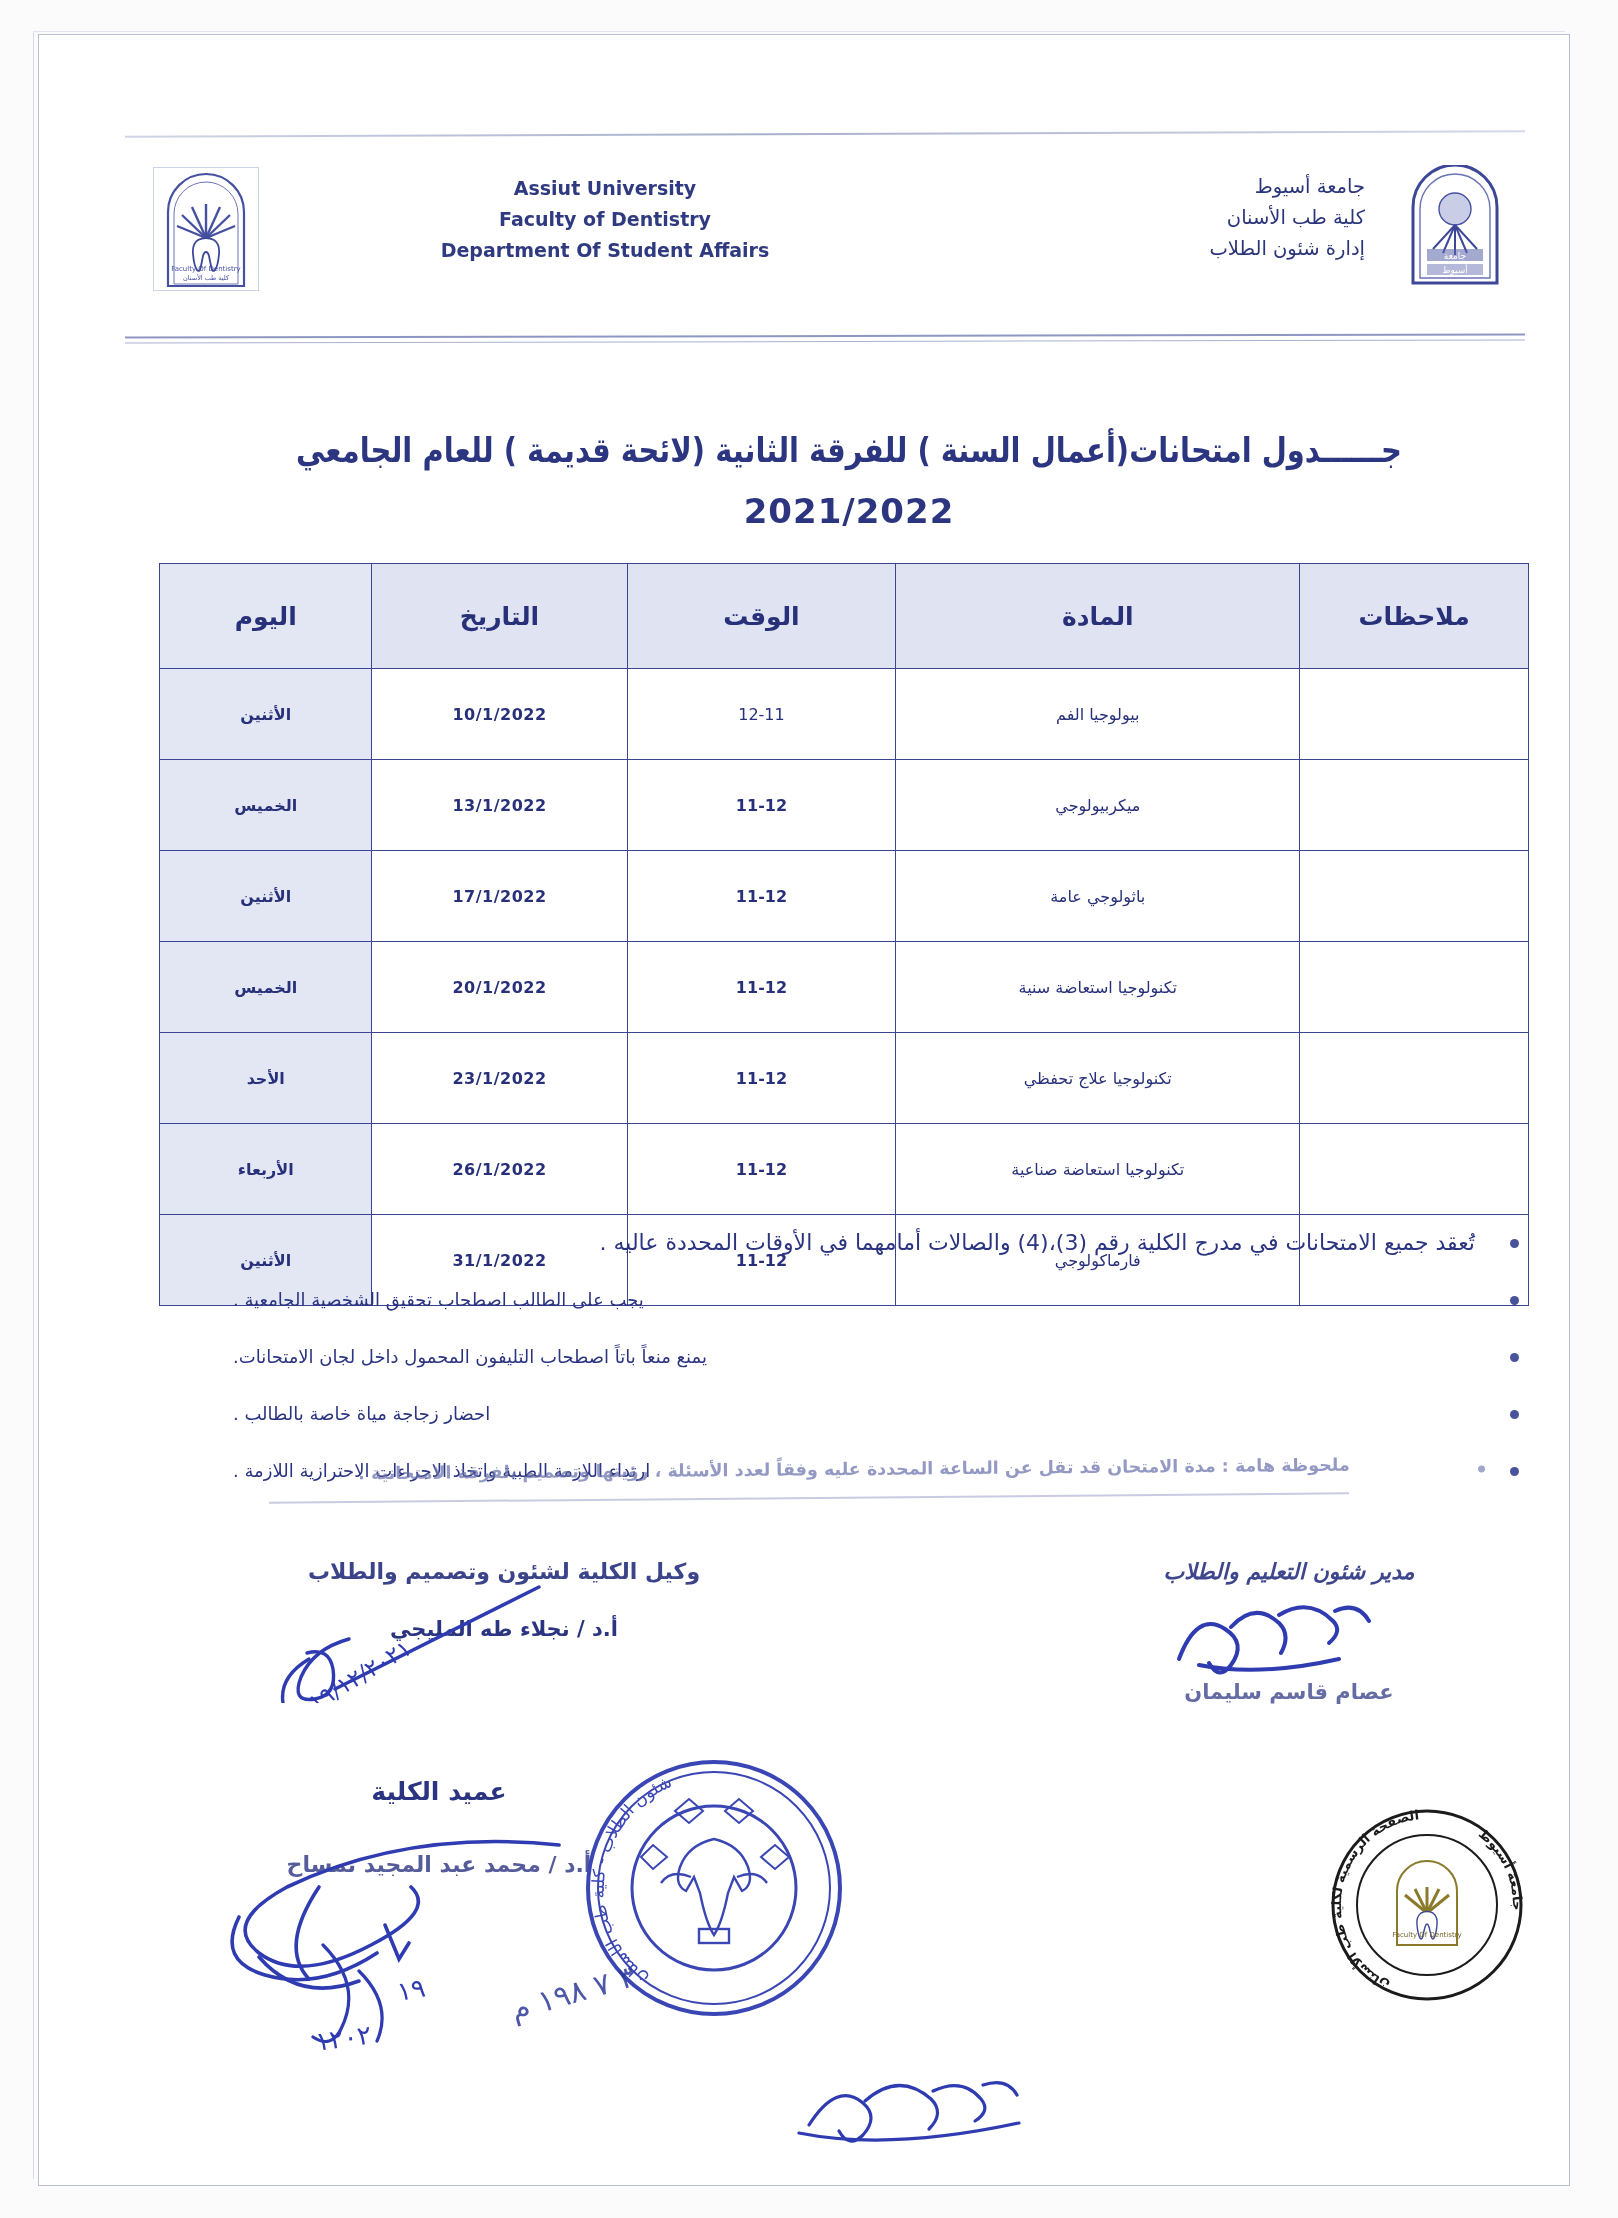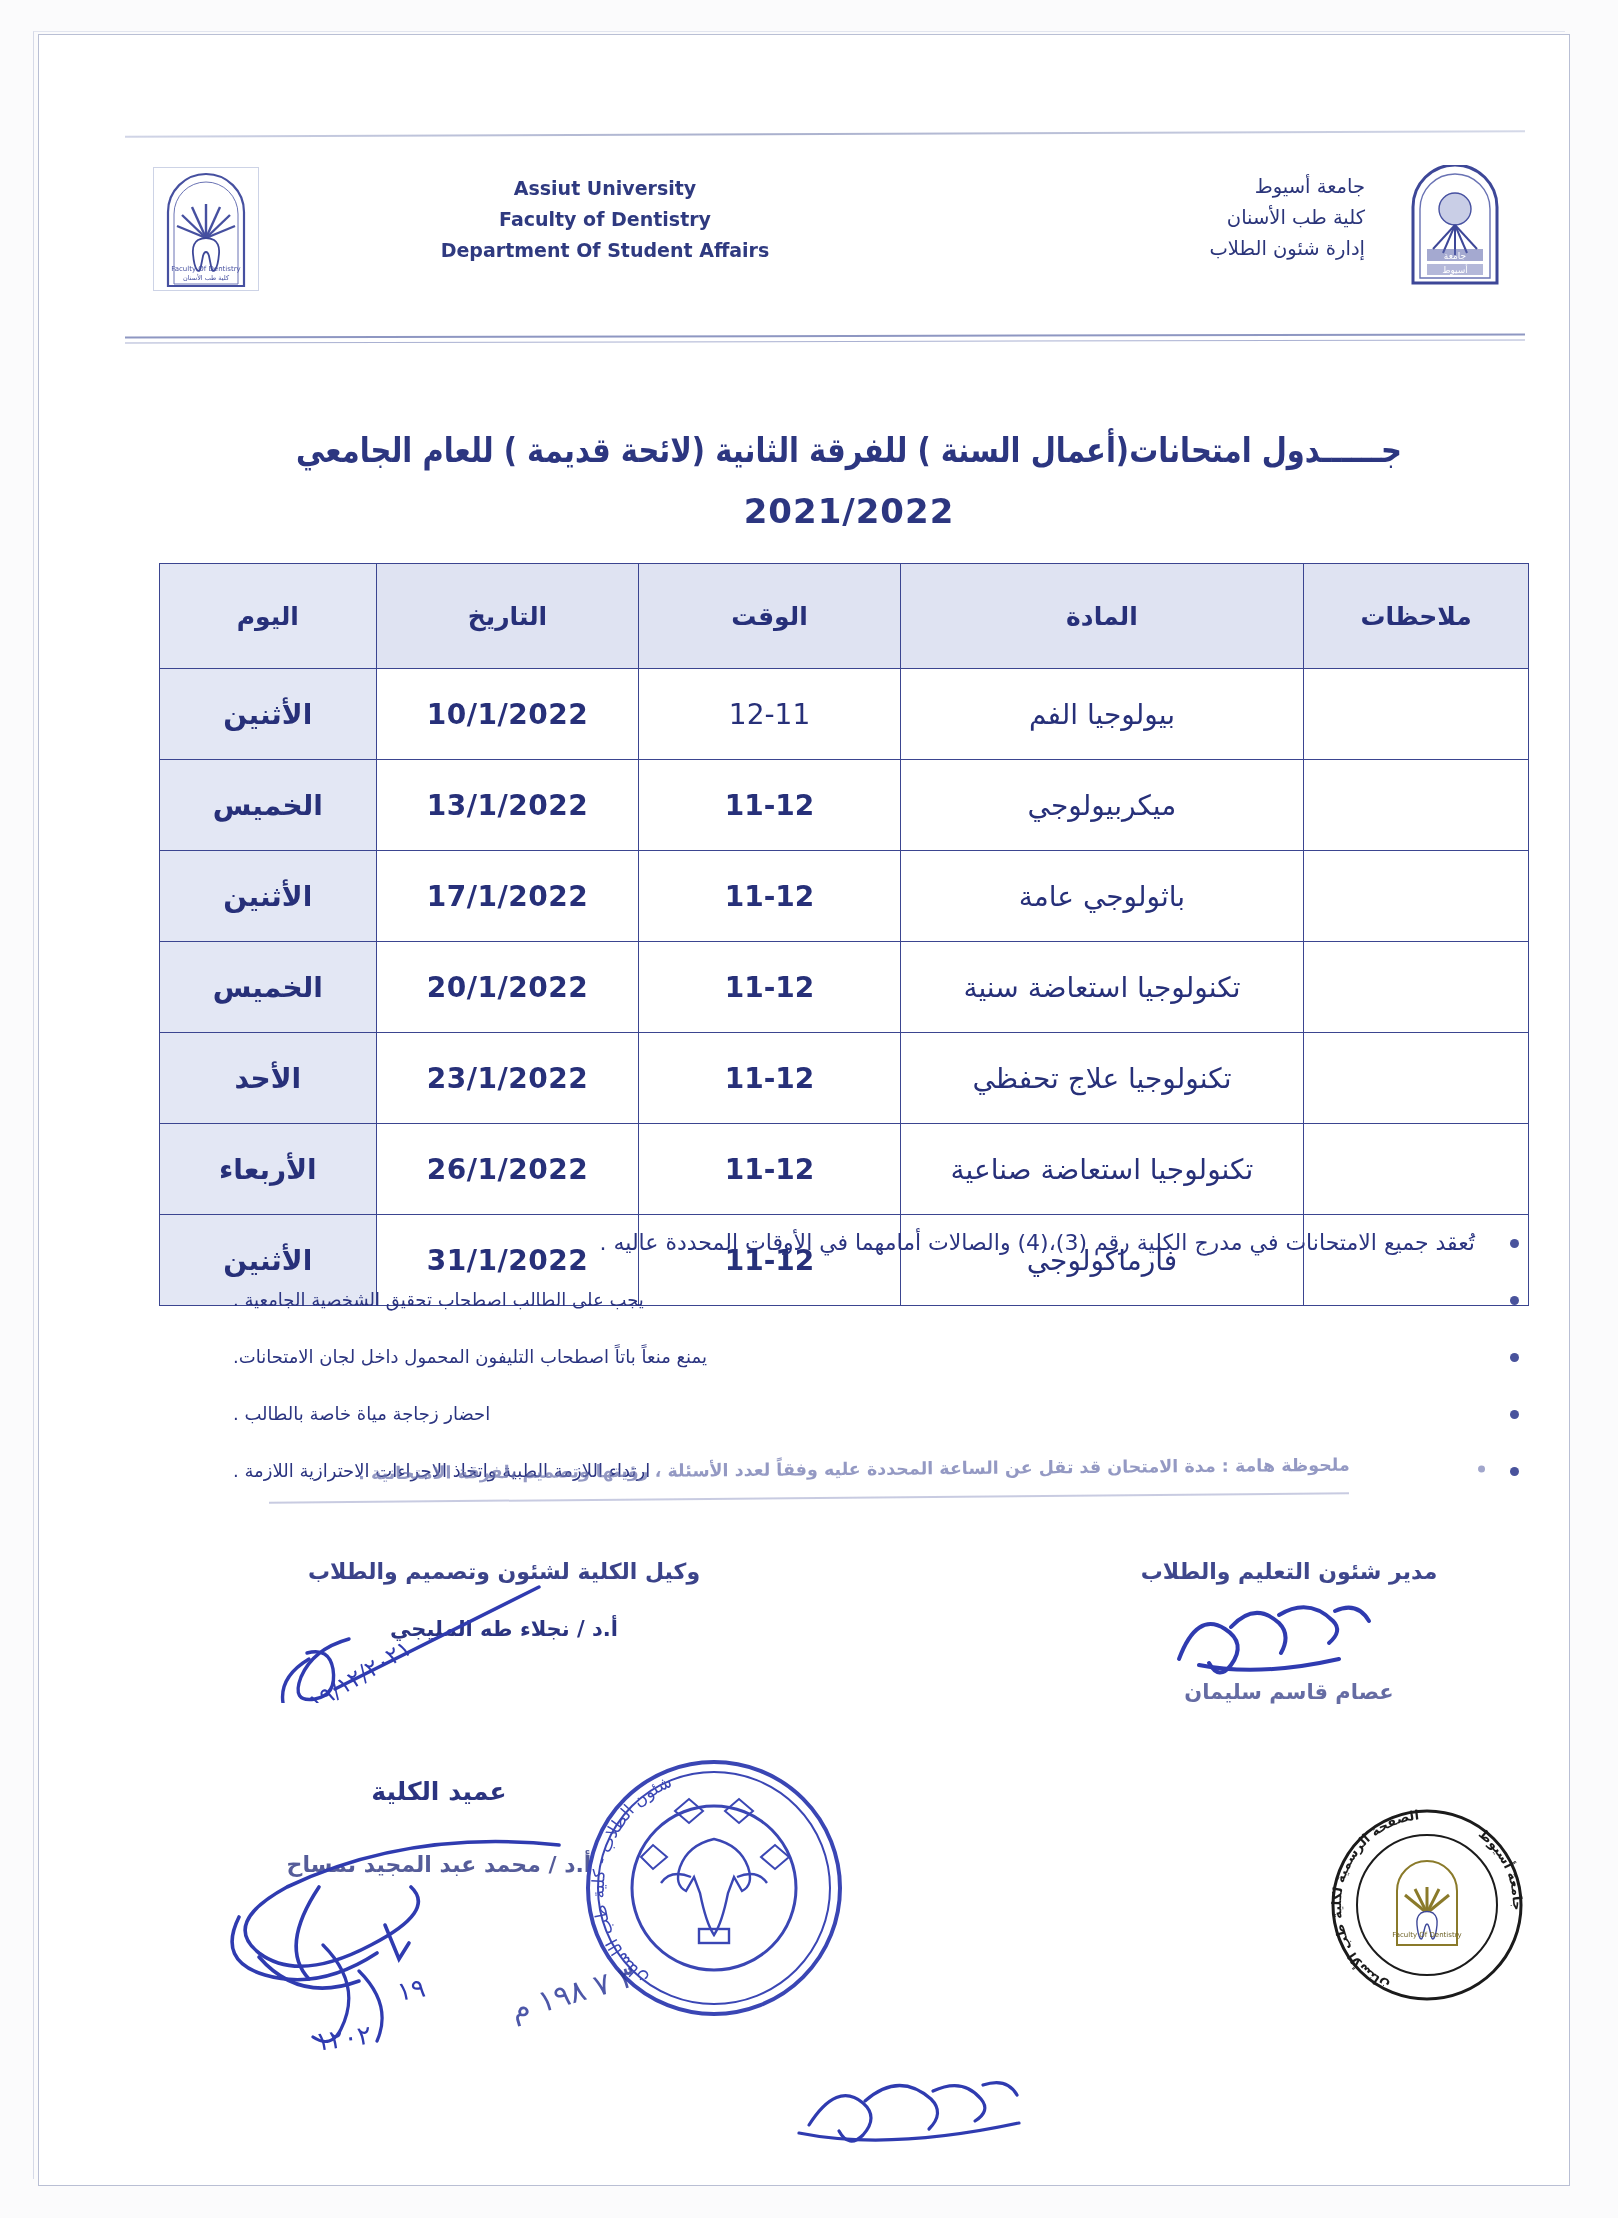--- a/index.html
+++ b/index.html
@@ -65,21 +65,21 @@
     position:absolute;left:120px;top:528px;width:1370px;
     border-collapse:collapse;direction:rtl;
   }
   #tbl td,#tbl th{
     border:1.6px solid #3b4590;padding:15px;color:#273079;text-align:center;
     vertical-align:middle;
   }
   #tbl thead th{
     height:74px;background:#dfe3f2;font-size:25px;font-weight:600;
   }
-  #tbl tbody td{height:60px;font-size:28px;background:#ffffff;}
+  #tbl tbody td{height:60px;font-size:16px;background:#ffffff;}
   .c-day{width:205px;font-size:28px;font-weight:bold;background:#e3e7f4 !important;}
   .c-date{width:250px;font-size:25px;font-weight:bold;letter-spacing:.5px;}
   .c-time{width:270px;font-size:25px;font-weight:bold;}
   .c-time.faint{font-size:19px;font-weight:400;color:#4a5290;}
   .c-subj{width:430px;font-size:24px;}
   .c-note{width:215px;}
 
   
   #notes{
     position:absolute;left:150px;top:1170px;width:1330px;direction:rtl;
@@ -105,21 +105,21 @@
   }
   #faint-rule{
     position:absolute;left:230px;top:1462px;width:1080px;height:2px;
     background:#9aa1c9;opacity:.55;transform:rotate(-0.5deg);
   }
   
   .sig{position:absolute;direction:rtl;color:#2b3480;text-align:center;}
   .sig .role{font-size:22px;font-weight:bold;white-space:nowrap;}
   .sig .name{font-size:21px;font-weight:bold;white-space:nowrap;}
   #sig-right{left:1040px;top:1524px;width:420px;}
-  #sig-right .role{letter-spacing:.4px;opacity:.9;}
+  #sig-right .role{letter-spacing:.4px;opacity:.9;font-style:italic;}
   #sig-right .name{margin-top:96px;opacity:.72;}
   #sig-left{left:230px;top:1524px;width:470px;}
   #sig-left .role{opacity:.92;}
   #sig-left .name{margin-top:33px;}
   #sig-dean{left:190px;top:1742px;width:420px;}
   #sig-dean .role{font-size:25px;}
   #sig-dean .name{margin-top:46px;font-size:22px;opacity:.8;}
 
   
   .scribble{position:absolute;pointer-events:none;}

